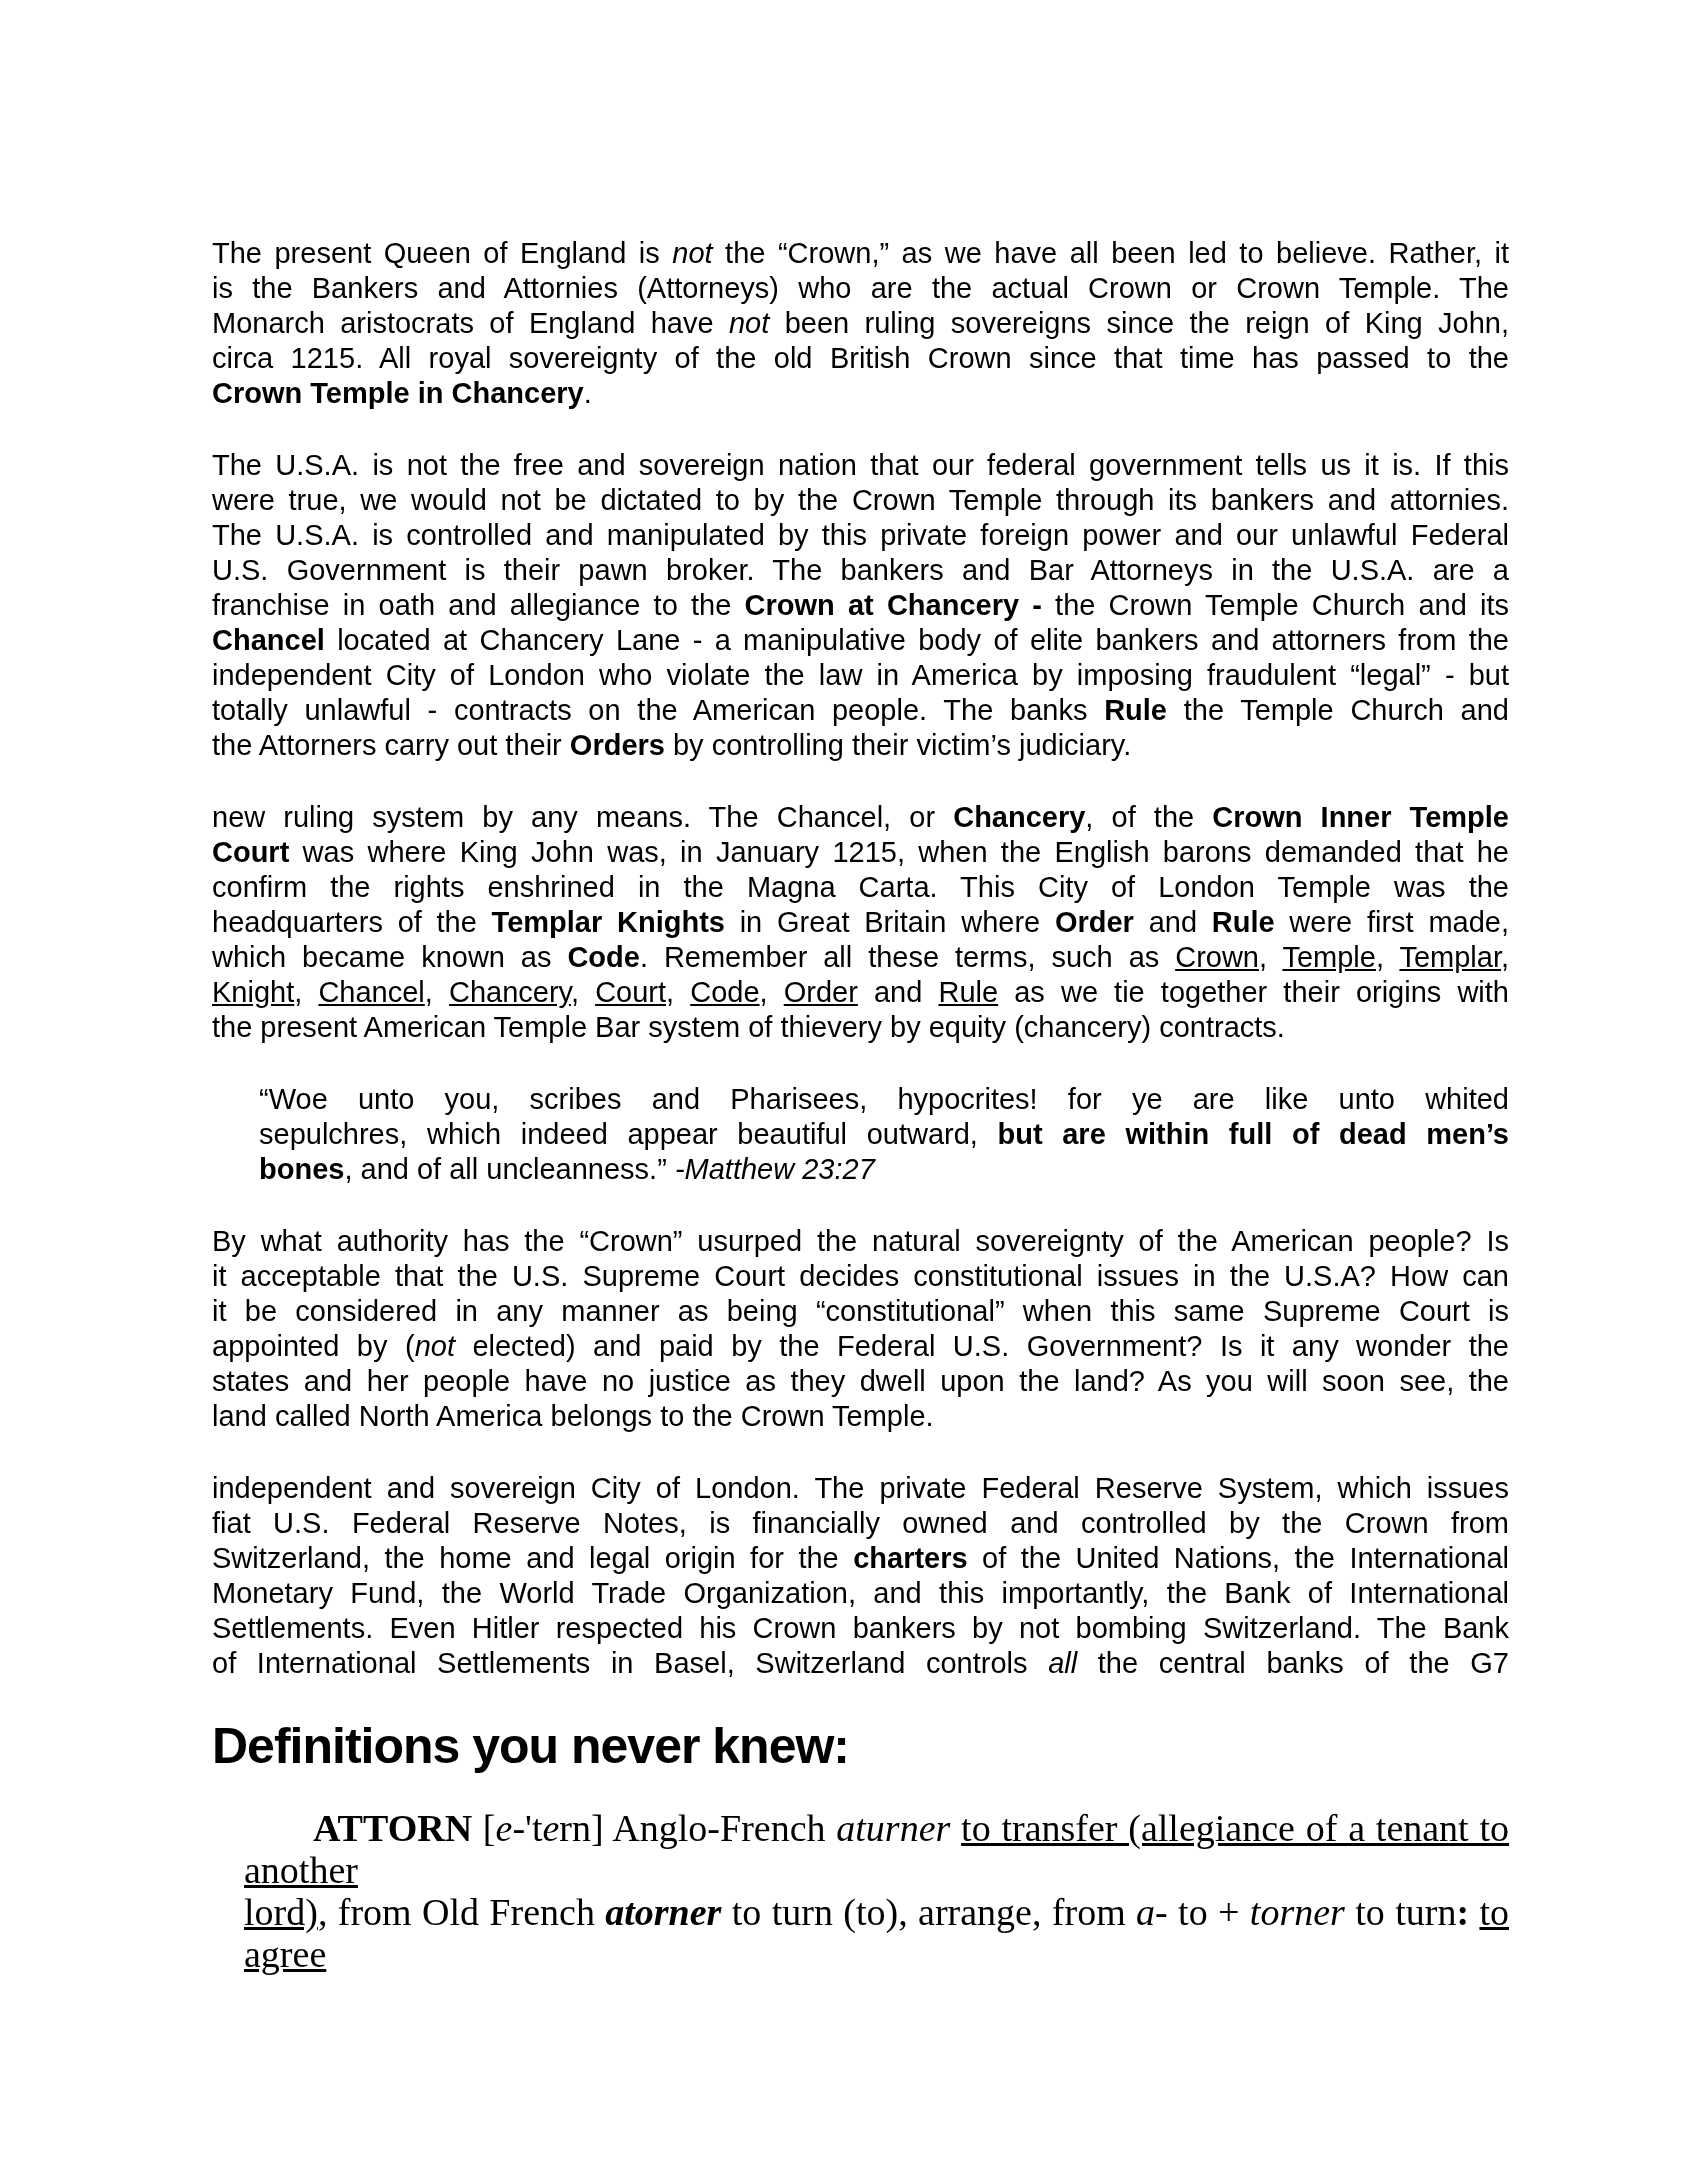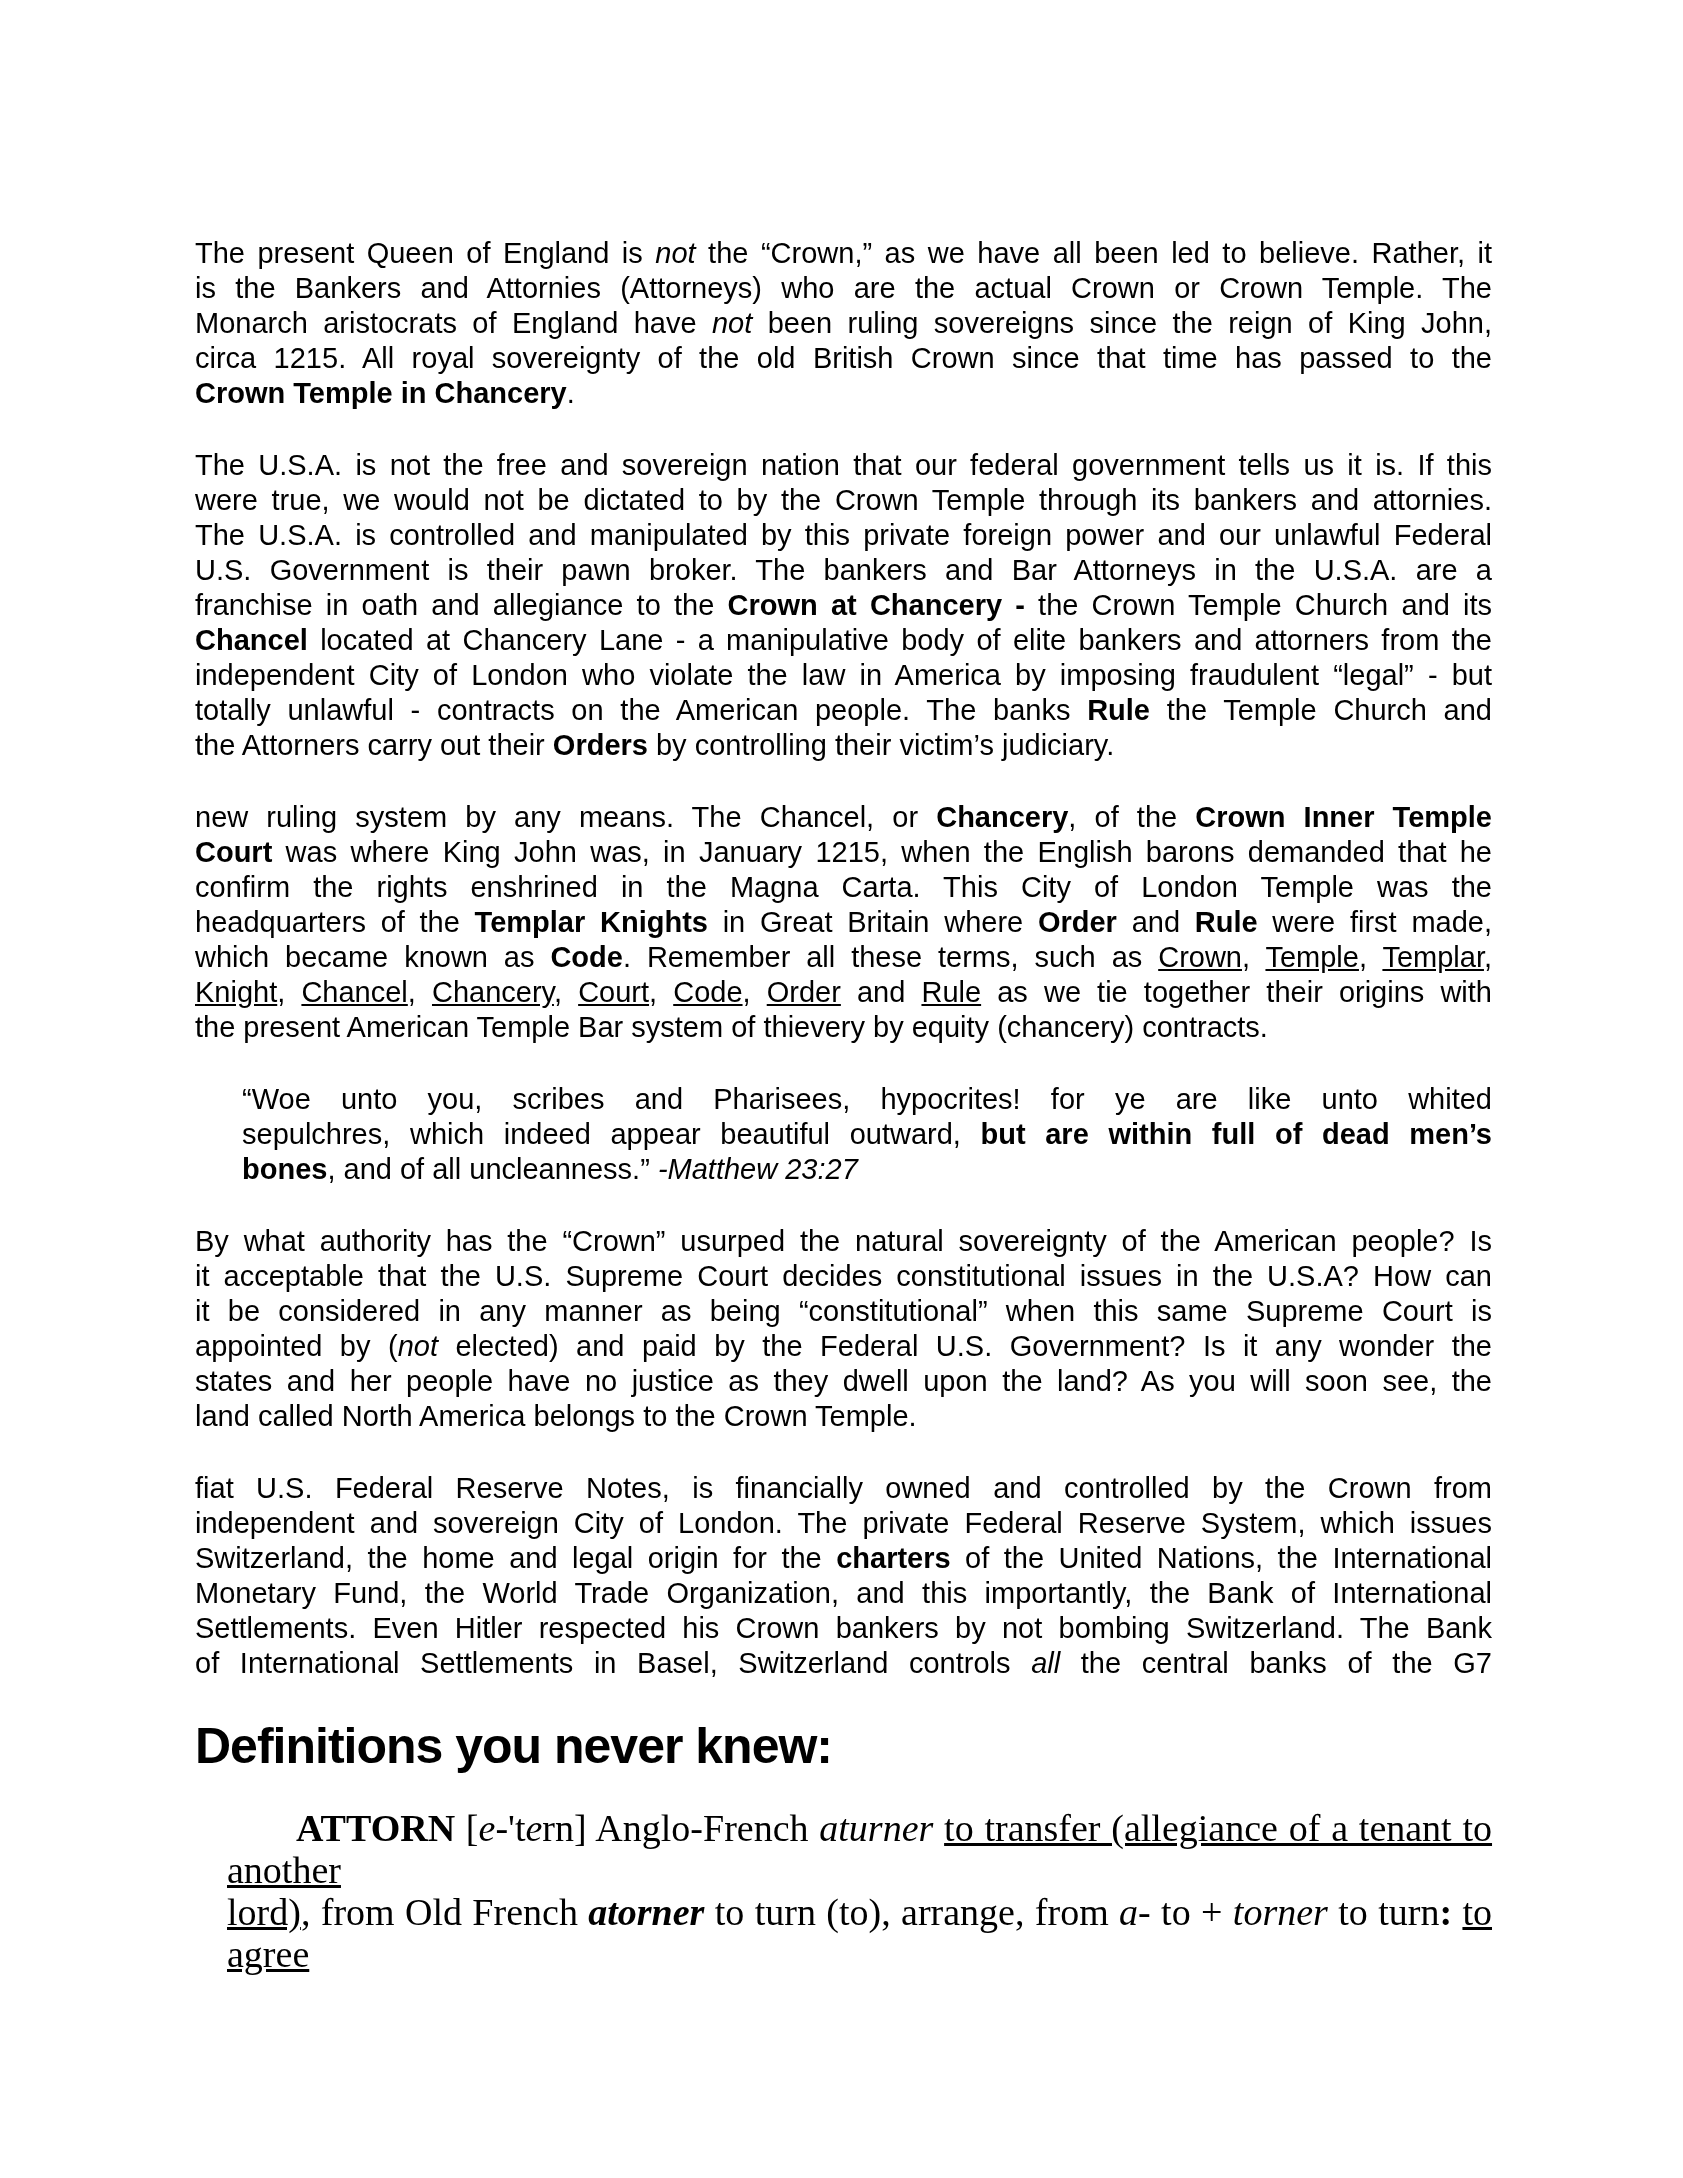--- a/index.html
+++ b/index.html
@@ -1,21 +1,21 @@
 <!DOCTYPE html>
 <html><head>
 <meta charset="utf-8">
 <style>
   html,body{margin:0;padding:0;}
   body{
     width:1683px;height:2178px;position:relative;
     background:#ffffff;color:#000000;
     font-family:"Liberation Sans",sans-serif;
   }
-  .content{position:absolute;left:195px;top:236px;width:1297px;}
+  .content{position:absolute;left:212px;top:236px;width:1297px;}
   .block{margin:0 0 37px 0;font-size:29px;line-height:35px;}
   .line{text-align:justify;text-align-last:justify;-moz-text-align-last:justify;}
   .line.last{text-align-last:left;-moz-text-align-last:left;}
   .justify-all .line.last{text-align-last:justify;-moz-text-align-last:justify;}
   .quote{margin-left:47px;}
   .heading{
     font-size:50px;line-height:57px;font-weight:bold;
     margin:0 0 32px 0;letter-spacing:-1px;
   }
   .definition{
@@ -65,22 +65,22 @@
     </div>
   <div class="block">
       <div class="line"><span>By what authority has the “Crown” usurped the natural sovereignty of the American people?  Is</span></div>
       <div class="line"><span>it acceptable that the U.S. Supreme Court decides constitutional issues in the U.S.A?  How can</span></div>
       <div class="line"><span>it be considered in any manner as being “constitutional” when this same Supreme Court is</span></div>
       <div class="line"><span>appointed by (</span><span class="i">not</span><span> elected) and paid by the Federal U.S. Government?  Is it any wonder the</span></div>
       <div class="line"><span>states and her people have no justice as they dwell upon the land?  As you will soon see, the</span></div>
       <div class="line last"><span>land called North America belongs to the Crown Temple.</span></div>
     </div>
   <div class="block">
+      <div class="line"><span>independent and sovereign City of London.  The private Federal Reserve System, which issues</span></div>
       <div class="line"><span>fiat U.S. Federal Reserve Notes, is financially owned and controlled by the Crown from</span></div>
-      <div class="line"><span>independent and sovereign City of London.  The private Federal Reserve System, which issues</span></div>
       <div class="line"><span>Switzerland, the home and legal origin for the </span><span class="b">charters</span><span> of the United Nations, the International</span></div>
       <div class="line"><span>Monetary Fund, the World Trade Organization, and this importantly, the Bank of International</span></div>
       <div class="line"><span>Settlements.  Even Hitler respected his Crown bankers by not bombing Switzerland.  The Bank</span></div>
       <div class="line"><span>of International Settlements in Basel, Switzerland controls </span><span class="i">all</span><span> the central banks of the G7</span></div>
     </div>
   <div class="heading">Definitions you never knew:</div>
   <div class="block definition justify-all">
       <div class="line"><span class="b">ATTORN</span><span> [</span><span class="i">e</span><span>-'t</span><span class="i">e</span><span>rn] Anglo-French </span><span class="i">aturner</span><span> </span><span class="u">to transfer (allegiance of a tenant to another</span></div>
       <div class="line last"><span class="u">lord)</span><span>, from Old French </span><span class="b i">atorner</span><span> to turn (to), arrange, from </span><span class="i">a-</span><span> to + </span><span class="i">torner</span><span> to turn</span><span class="b">:</span><span> </span><span class="u">to agree</span></div>
     </div>

